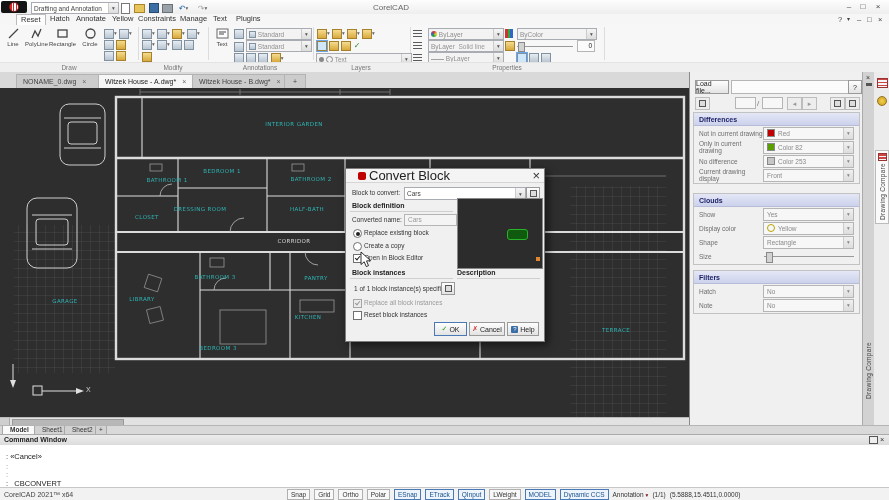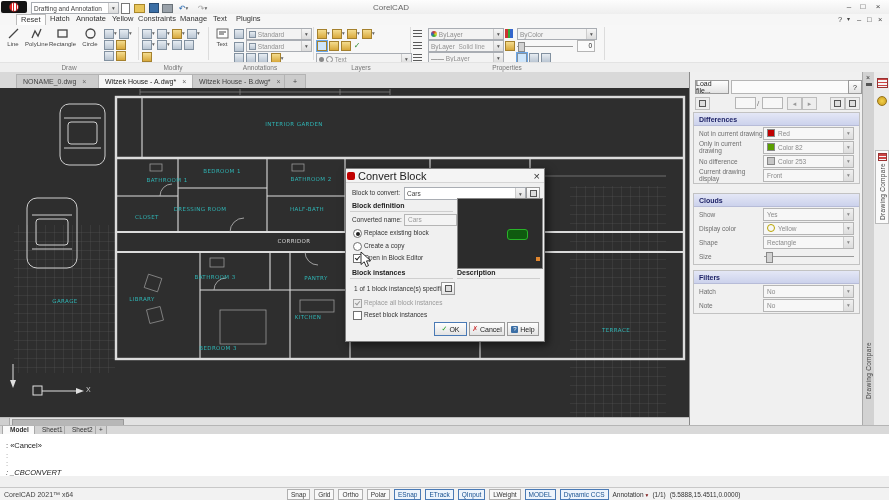--- a/index.html
+++ b/index.html
@@ -61,28 +61,28 @@
   .vstrip2{left:874px;top:72px;width:15px;height:353px;background:#ececec;}
   .vtext{writing-mode:vertical-rl;transform:rotate(180deg);font-size:6.5px;color:#444;letter-spacing:.3px;}
   .vtab{position:absolute;left:1px;top:78px;width:12px;height:70px;background:#fafafa;border:1px solid #bbb;display:flex;flex-direction:column;align-items:center;padding-top:2px;}
   .pin{width:2px;height:6px;background:#555;position:relative;}
   .pin::before{content:"";position:absolute;left:-2px;top:-3px;width:6px;height:3px;background:#555;}
   
   .sheetbar{left:0;top:425px;width:889px;height:9px;background:#d9d9d9;border-top:1px solid #b5b5b5;}
   .stab{position:absolute;top:0;height:8px;line-height:8px;padding:0 7px;font-size:6.5px;color:#333;background:#d2d2d2;border:1px solid #a8a8a8;border-top:none;}
   .stab.act{background:#fafafa;font-weight:bold;}
   .cmdhead{left:0;top:434px;width:889px;height:10px;background:linear-gradient(#ececec,#dcdcdc);border-top:1px solid #aaa;border-bottom:1px solid #bbb;}
-  .cmdbody{left:0;top:434px;width:889px;height:42px;background:#fff;text-align:center;}
+  .cmdbody{left:0;top:445px;width:889px;height:42px;background:#fff;text-align:center;}
   .cmdline{position:absolute;left:6px;font-size:7.5px;color:#222;white-space:pre;}
   .statusbar{left:0;top:487px;width:889px;height:13px;background:#f2f2f2;border-top:1px solid #c8c8c8;}
   .tog{border:1px solid #b0b0b0;background:#f8f8f8;padding:1px 3px;font-size:6.5px;color:#333;line-height:7px;}
   .tog.on{border-color:#4a7ab5;background:#edf4fc;color:#17508f;}
   
   .dialog{left:345px;top:168px;width:198px;height:172px;background:#f0f0f0;border:1px solid #7d7d7d;box-shadow:3px 3px 8px rgba(0,0,0,.55);z-index:20;}
-  .dtitle{position:absolute;left:0;top:0;right:0;height:13px;background:#f4f4f4;border-bottom:1px solid #d5d5d5;display:flex;align-items:center;padding-left:1px;gap:3px;font-size:11px;color:#222;}
+  .dtitle{position:absolute;left:0;top:0;right:0;height:13px;background:#f4f4f4;border-bottom:1px solid #d5d5d5;display:flex;align-items:center;padding-left:12px;gap:3px;font-size:13px;color:#222;}
   .dlabel{position:absolute;font-size:6.5px;color:#333;white-space:nowrap;}
   .dsect{position:absolute;font-size:7px;font-weight:bold;color:#222;white-space:nowrap;}
   .rule{position:absolute;height:1px;background:#cfcfcf;}
   .rb{position:absolute;width:7px;height:7px;border:1px solid #707070;border-radius:50%;background:#fff;}
   .rb.on::after{content:"";position:absolute;left:1.5px;top:1.5px;width:4px;height:4px;border-radius:50%;background:#222;}
   .cb{position:absolute;width:7px;height:7px;border:1px solid #707070;background:#fff;}
   .tick{position:absolute;left:1px;top:1px;width:4px;height:2px;border-left:1.2px solid #222;border-bottom:1.2px solid #222;transform:rotate(-50deg);}
   .tick.gray{border-color:#999;}
   .preview{position:absolute;left:111px;top:29px;width:84px;height:69px;background:#2c2c2c;border:1px solid #888;}
   .gcar{position:absolute;left:49px;top:30px;width:19px;height:9px;border:1.5px solid #28b428;border-radius:3px;background:#0f5a0f;}
@@ -585,21 +585,21 @@
 
   <div class="abs cmdhead">
     <span class="abs" style="left:4px;top:1px;font-weight:bold;font-size:7px;color:#222;">Command Window</span>
     <span class="abs" style="left:869px;top:1px;width:7px;height:6px;border:1px solid #555;background:#eee;"></span>
     <span class="abs" style="left:880px;top:0;font-size:7.5px;color:#333;">×</span>
   </div>
   <div class="abs cmdbody">
     <span class="cmdline" style="top:7px;">: «Cancel»</span>
     <span class="cmdline" style="top:17px;color:#888;">:</span>
     <span class="cmdline" style="top:25px;color:#888;">:</span>
-    <span class="cmdline" style="top:34px;font-style:italic;">: _CBCONVERT</span>
+    <span class="cmdline" style="top:34px;">: _CBCONVERT</span>
   </div>
 
   <div class="abs statusbar">
     <span class="abs" style="left:4px;top:3px;font-size:7px;color:#444;">CorelCAD 2021™ x64</span>
     <div class="abs" style="left:287px;top:1px;display:flex;gap:4px;align-items:center;">
       <span class="tog">Snap</span>
       <span class="tog">Grid</span>
       <span class="tog">Ortho</span>
       <span class="tog">Polar</span>
       <span class="tog on">ESnap</span>

